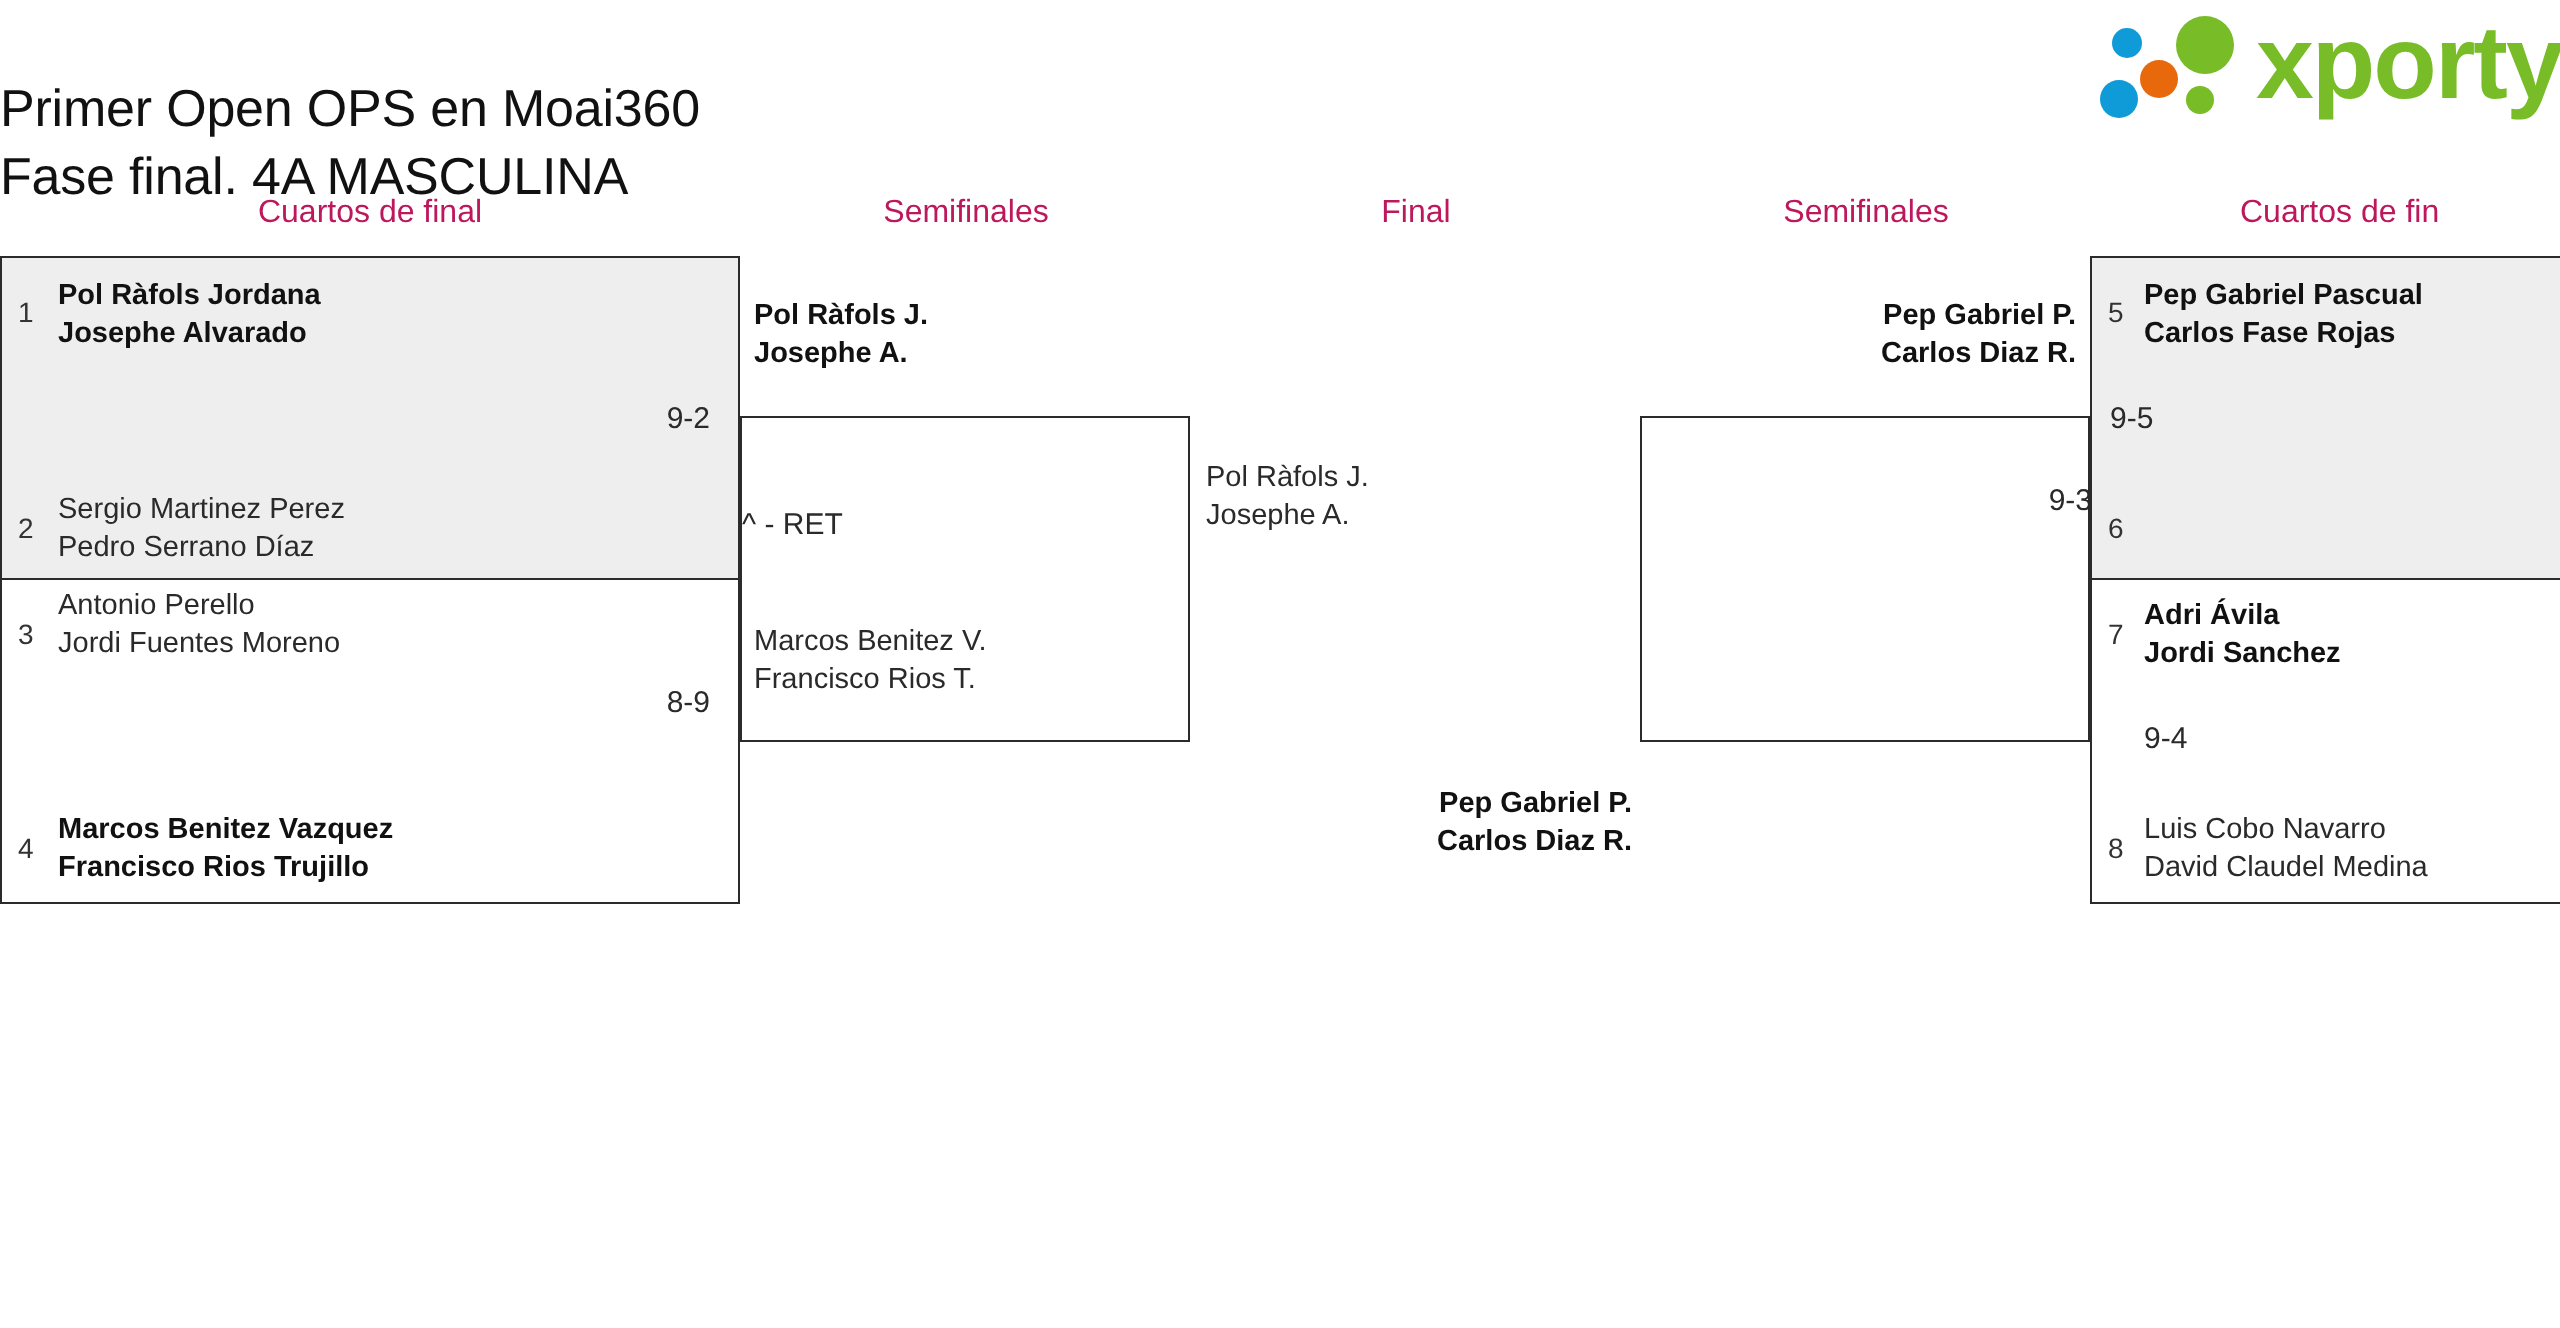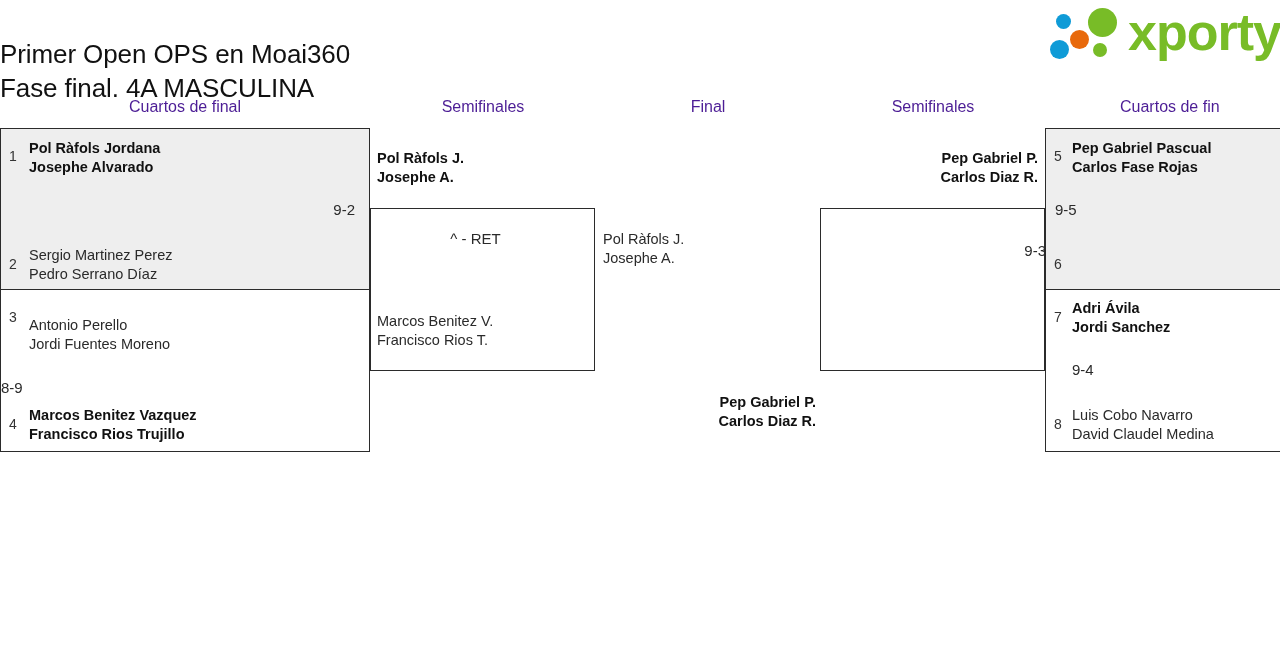--- a/index.html
+++ b/index.html
@@ -51,21 +51,21 @@
     letter-spacing: -1px;
   }
 
   
   .round-header {
     position: absolute;
     top: 96px;
     font-size: 16px;
     line-height: 22px;
     font-weight: 400;
-    color: #4c1d95;
+    color: #be185d;
     text-align: center;
     white-space: nowrap;
   }
 
   
   #bracket { position: absolute; left: 0; top: 0; width: 1280px; height: 664px; }
 
   .match-box {
     position: absolute;
     box-sizing: border-box;
@@ -141,38 +141,38 @@
     <div class="score" style="left:0px; top:71px; width:354px; text-align:right;">9-2</div>
     <div class="seed" style="left:8px; top:126px;">2</div>
     <div class="team" style="left:28px; top:117px;">
       <span class="p">Sergio Martinez Perez</span>
       <span class="p">Pedro Serrano Díaz</span>
     </div>
   </div>
 
   <div class="match-box no-top" style="left:0px; top:290px; width:370px; height:162px;">
     <div class="seed" style="left:8px; top:18px;">3</div>
-    <div class="team" style="left:28px; top:26px;">
+    <div class="team" style="left:28px; top:4px;">
       <span class="p">Antonio Perello</span>
       <span class="p">Jordi Fuentes Moreno</span>
     </div>
-    <div class="score" style="left:0px; top:88px; width:354px; text-align:left;">8-9</div>
+    <div class="score" style="left:0px; top:52px; width:354px; text-align:right;">8-9</div>
     <div class="seed" style="left:8px; top:125px;">4</div>
     <div class="team win" style="left:28px; top:116px;">
       <span class="p">Marcos Benitez Vazquez</span>
       <span class="p">Francisco Rios Trujillo</span>
     </div>
   </div>
 
   <div class="team win" style="left:377px; top:149px;">
     <span class="p">Pol Ràfols J.</span>
     <span class="p">Josephe A.</span>
   </div>
   <div class="match-box" style="left:370px; top:208px; width:225px; height:163px;">
-    <div class="score" style="left:0px; top:20px; width:209px; text-align:center;">^ - RET</div>
+    <div class="score" style="left:0px; top:44px; width:209px; text-align:left;">^ - RET</div>
     <div class="team" style="left:6px; top:103px;">
       <span class="p">Marcos Benitez V.</span>
       <span class="p">Francisco Rios T.</span>
     </div>
   </div>
 
   <div class="match-box sides-only" style="left:595px; top:208px; width:225px; height:163px; border-left:none; border-right:none;">
     <div class="team" style="left:8px; top:22px;">
       <span class="p">Pol Ràfols J.</span>
       <span class="p">Josephe A.</span>

